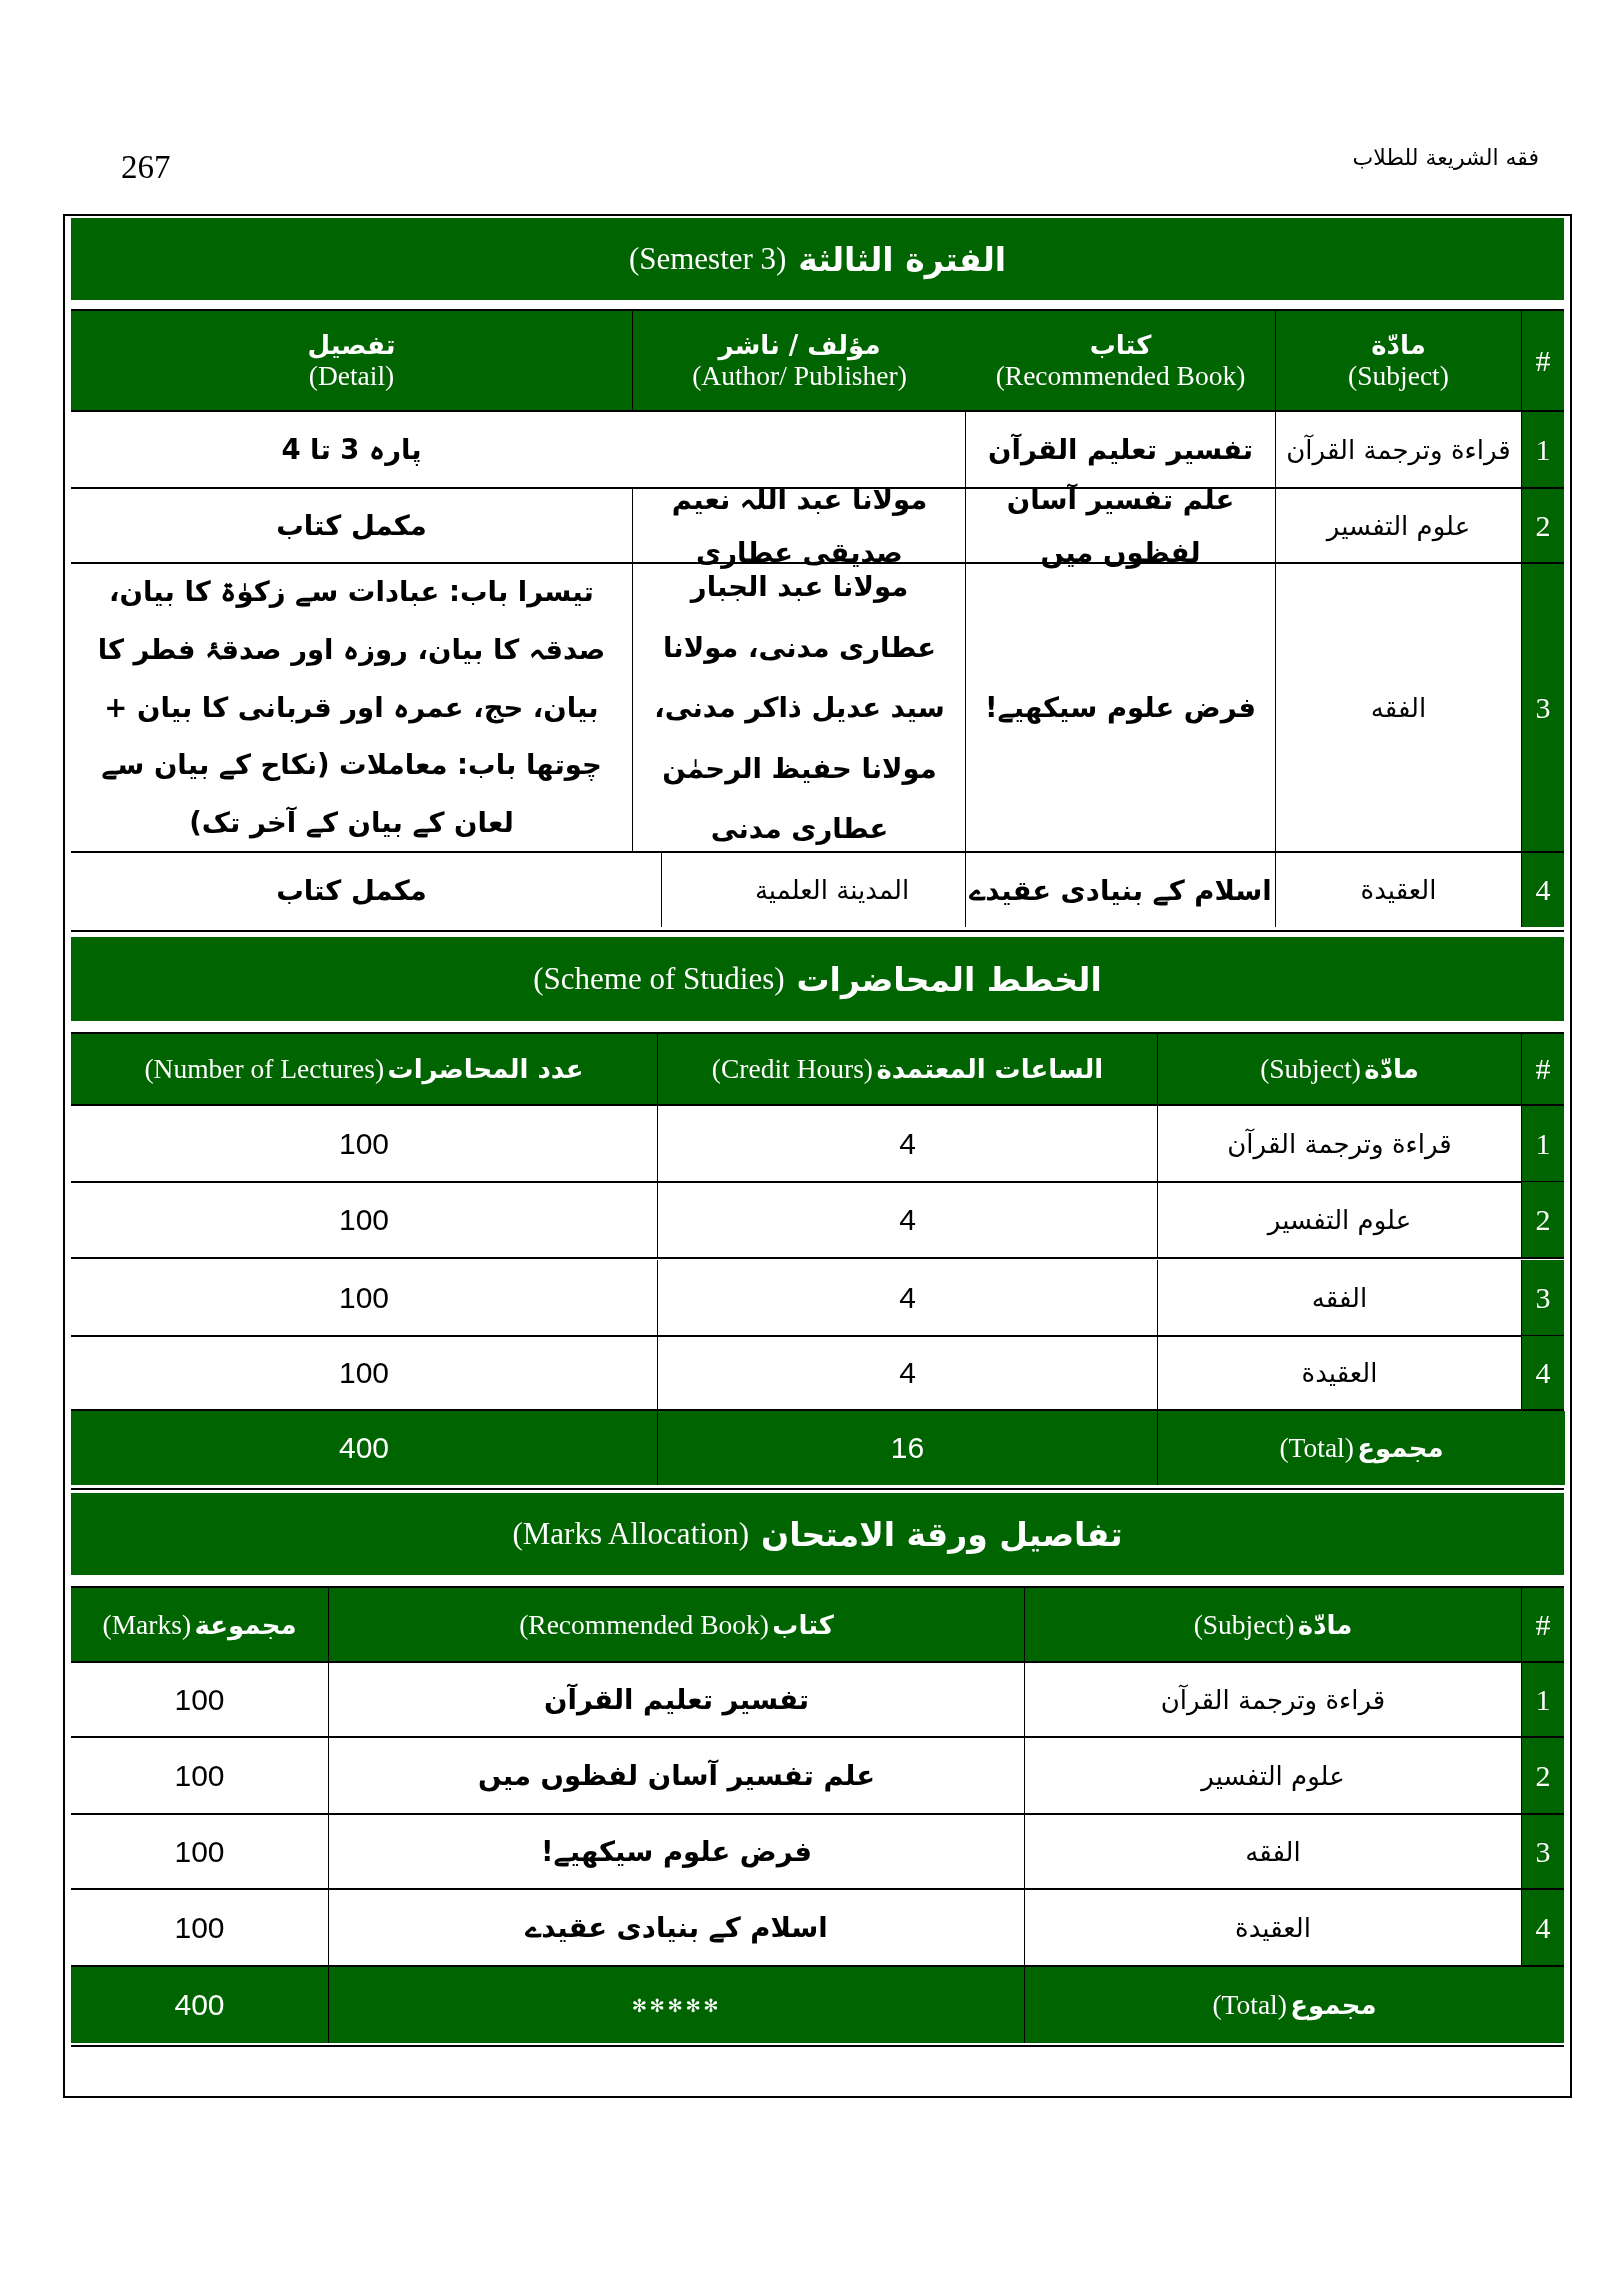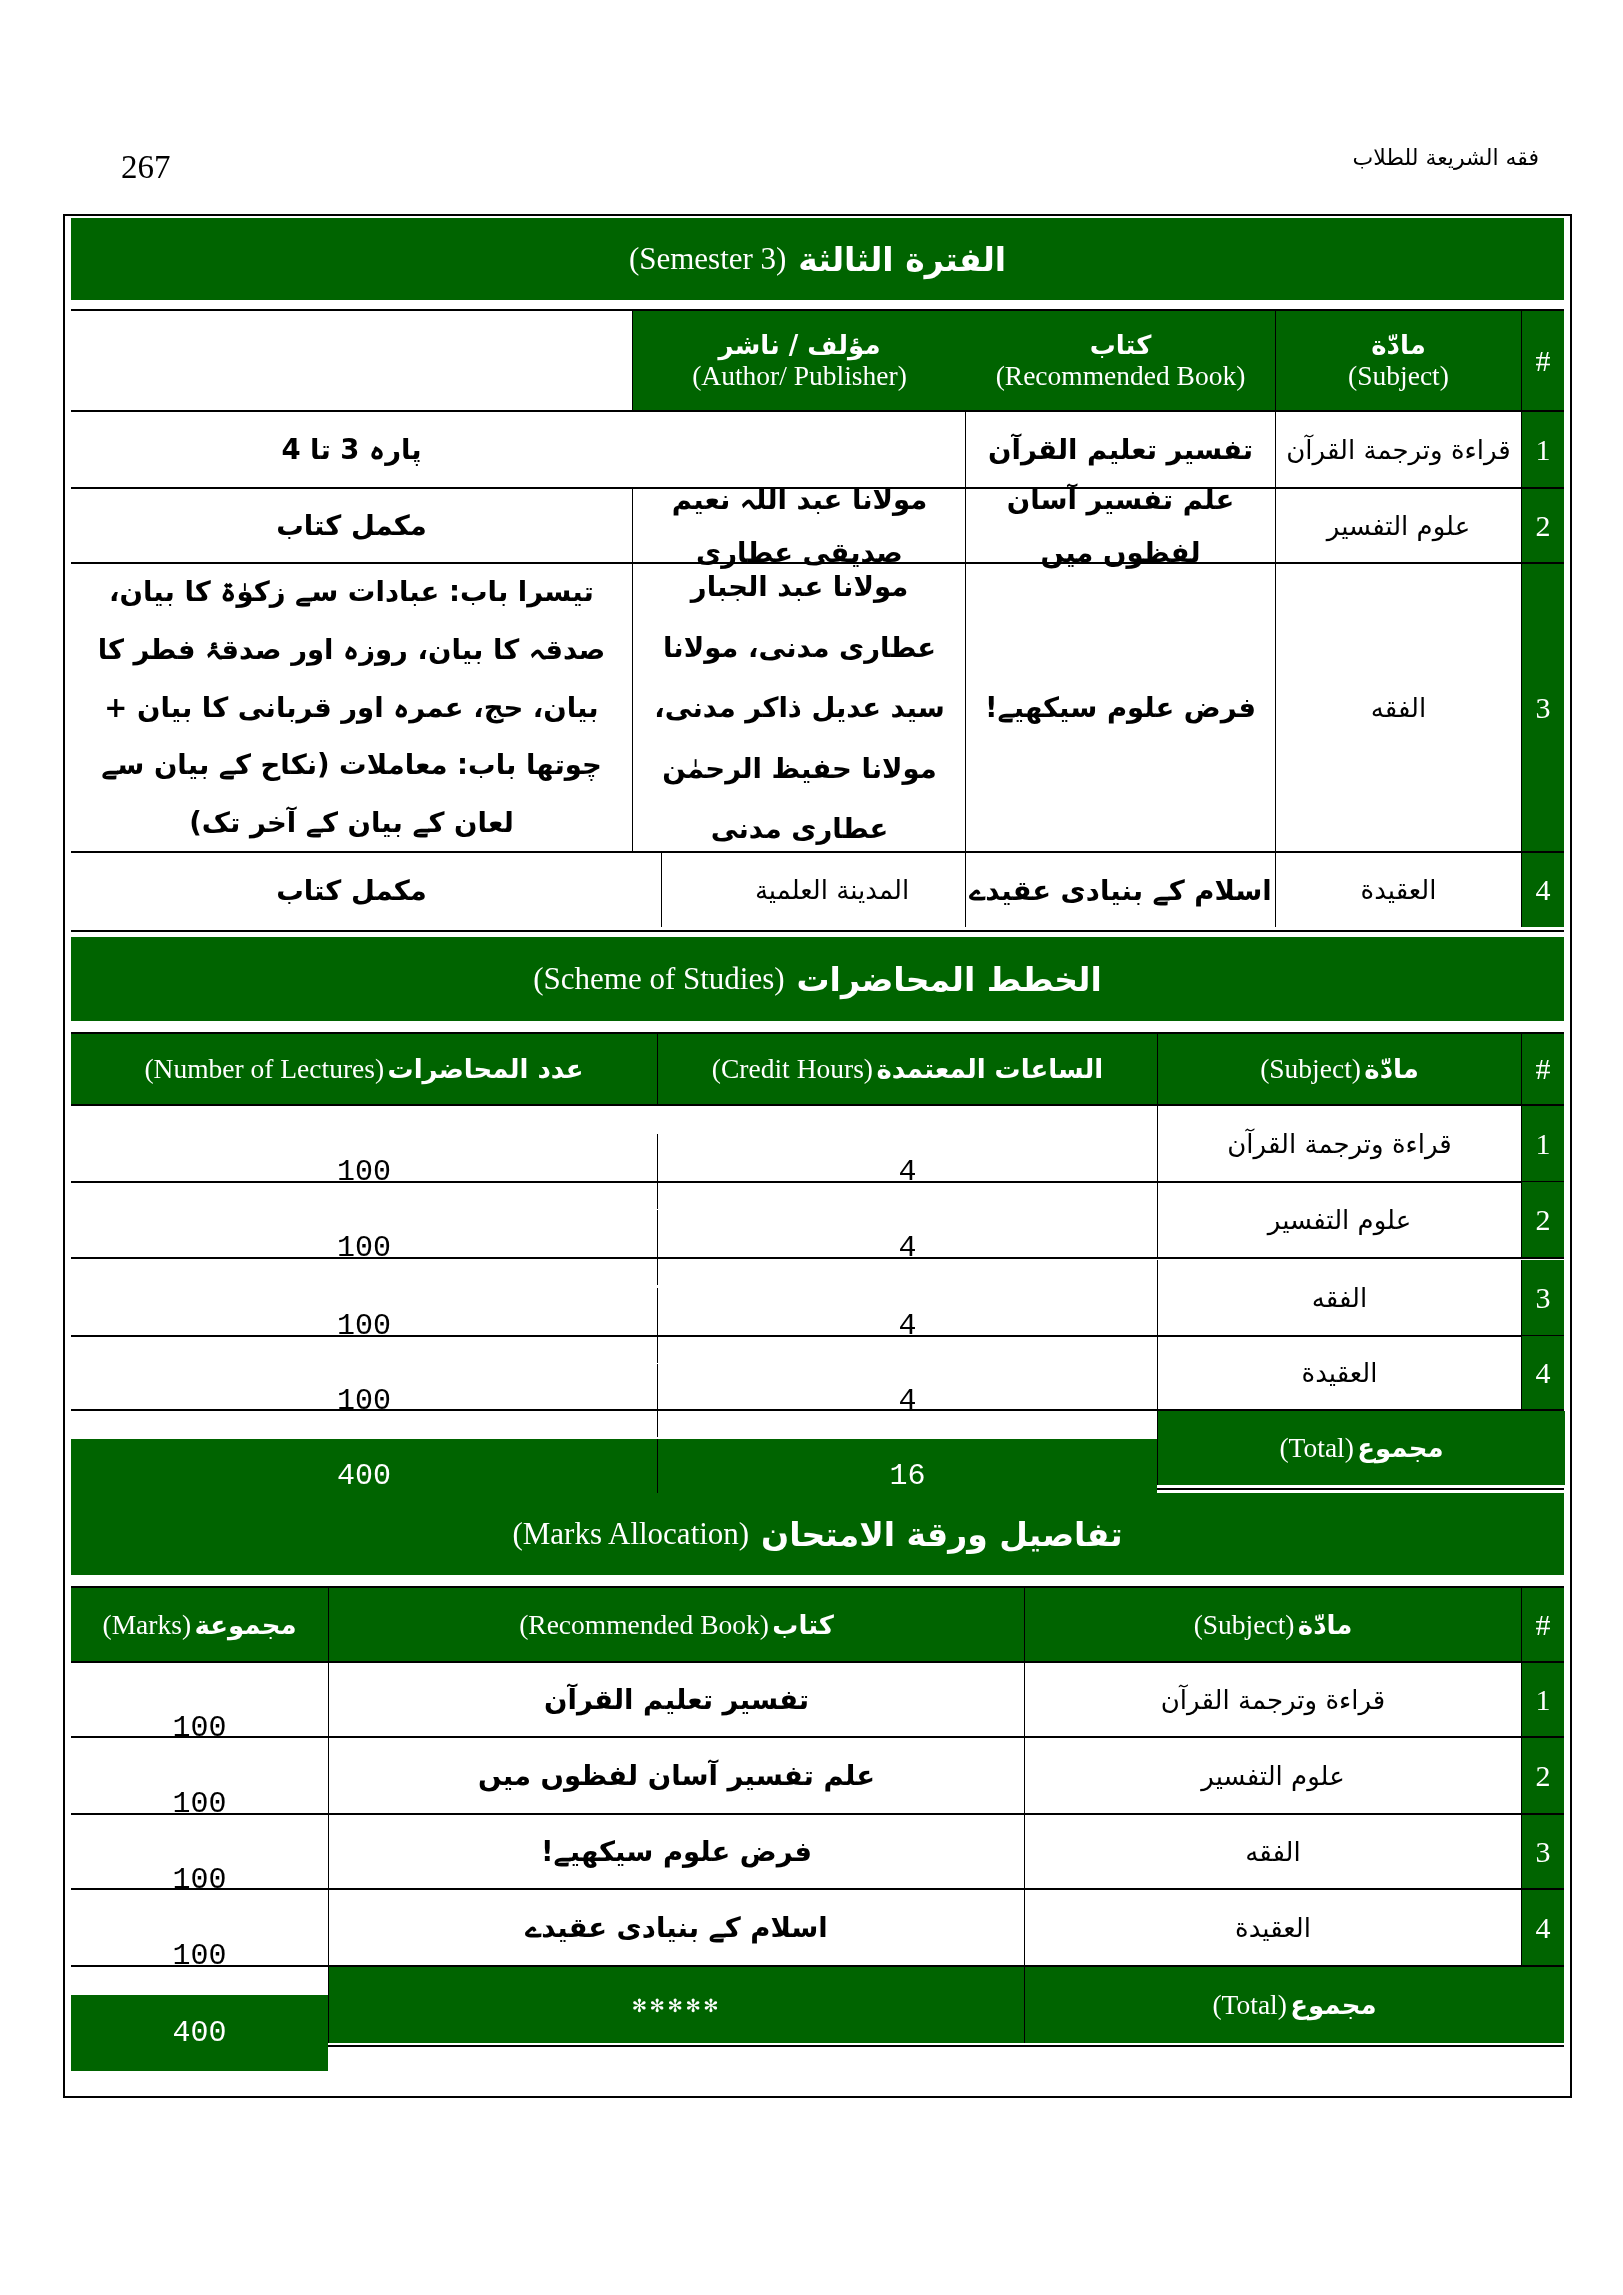--- a/index.html
+++ b/index.html
@@ -18,21 +18,21 @@
   .cell { position:absolute; top:0; height:100%; box-sizing:border-box; display:flex; flex-direction:column;
           align-items:center; justify-content:center; text-align:center; border-left:1.3px solid #000; }
   .cell.first { border-left:none; }
   .hdr .cell { background:#006400; color:#fff; }
   .num { background:#006400; color:#fff; font-family:"Liberation Serif", serif; font-size:30px; }
   .rowline { border-bottom:2.6px solid #000; }
   .ar { direction:rtl; font-family:"DejaVu Sans", sans-serif; font-size:26px; }
   .ur { direction:rtl; font-family:"DejaVu Sans", sans-serif; font-size:27.5px; font-weight:bold; line-height:1.9; }
   .en { font-family:"Liberation Serif", serif; font-size:27.5px; }
   .hdr .ar { font-weight:bold; }
-  .val { font-family:Liberation Mono, monospace; font-size:30px;margin-top:28px; }
+  .val { font-family:Liberation Sans, sans-serif; font-size:30px; }
   .total .cell { background:#006400; color:#fff; }
   .stars { font-size:18.3px; letter-spacing:2.6px; }
 </style>
 </head>
 <body>
 
 <div class="abs page-num">267</div>
 <div class="abs running-title">فقه الشريعة للطلاب</div>
 
 <div class="abs outer"></div>
@@ -52,20 +52,24 @@
       <span class="ar">مادّة</span>
         <span class="en">(Subject)</span>
       </div>
     <div class="cell" style="left:894px;width:310px;">
       <span class="ar">کتاب</span>
         <span class="en">(Recommended Book)</span>
       </div>
     <div class="cell" style="left:561px;width:334px;">
       <span class="ar">مؤلف / ناشر</span>
         <span class="en">(Author/ Publisher)</span>
+      </div>
+    <div class="cell first" style="left:0;width:561px;">
+      <span class="ar">تفصیل</span>
+        <span class="en">(Detail)</span>
       </div>
   </div>
 
   <div class="row rowline" style="top:101px;height:77px;">
     <div class="cell num" style="left:1450px;width:43px;">1</div>
     <div class="cell ar" style="left:1204px;width:246px;">قراءة وترجمة القرآن</div>
     <div class="cell ur" style="left:894px;width:310px;">تفسیر تعلیم القرآن</div>
     <div class="cell ur first" style="left:0;width:561px;">پارہ 3 تا 4</div>
   </div>
 

